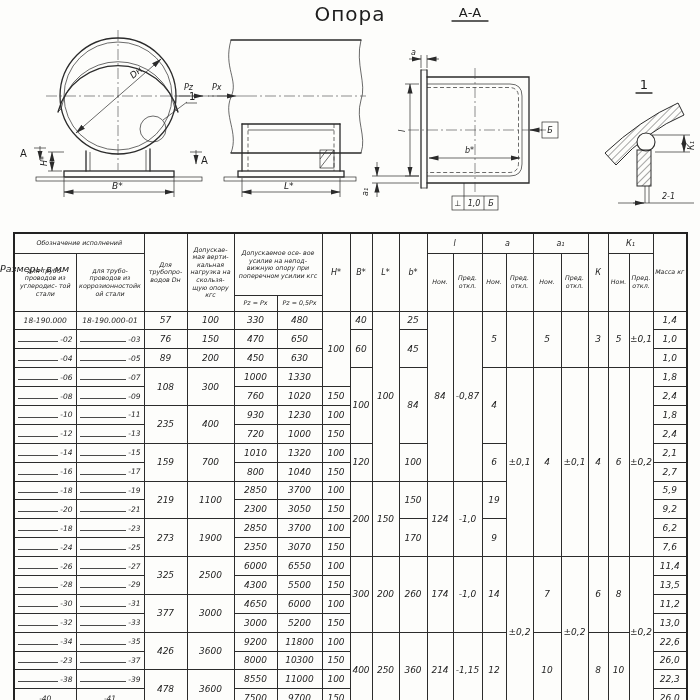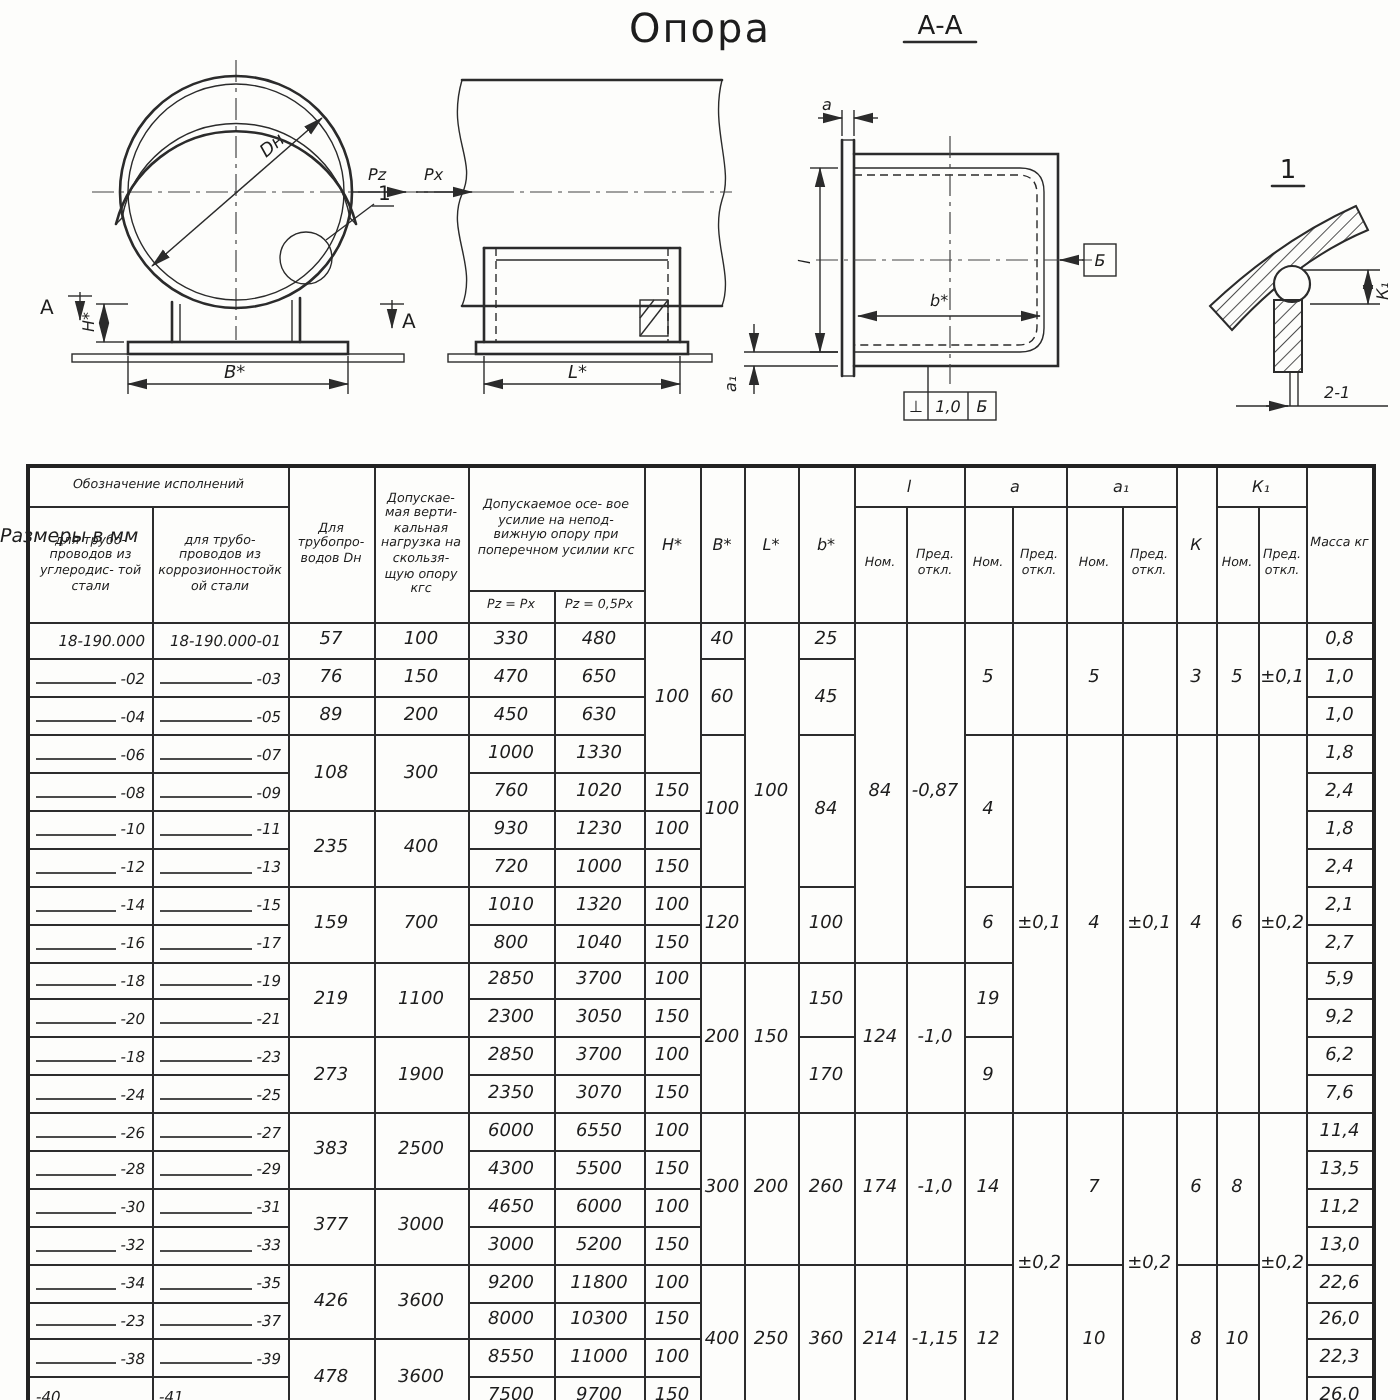--- a/index.html
+++ b/index.html
@@ -24,22 +24,22 @@
         overflow:hidden;}
   thead th{font:italic 6.3px/1.2 "DejaVu Sans",sans-serif;font-weight:normal;padding:1px;
            overflow-wrap:anywhere;}
   thead th.gd{font:italic 8px "DejaVu Sans",sans-serif;}
   thead tr:nth-child(1){height:20px;}
   thead tr:nth-child(2){height:42px;}
   thead tr:nth-child(3){height:16px;}
   tbody td{font:italic 9px "DejaVu Sans",sans-serif;height:17.9px;}
   tbody tr{height:17.9px;}
   td.cd{font-size:7.5px;}
-  .dw{display:flex;align-items:center;height:100%;padding:0 3px;justify-content:space-between;}
-  .dw.f{justify-content:flex-end;}
+  .dw{display:flex;align-items:center;height:100%;padding:0 3px;justify-content:center;}
+  .dw.f{justify-content:center;}
   .dl{flex:1;height:0;border-bottom:1px solid #4a4a4a;margin:5px 2px 0 0;align-self:center;}
 </style>
 </head>
 <body>
 
 
 
 <svg width="700" height="215" viewBox="0 0 700 215">
   <defs>
     <marker id="ar" markerWidth="10" markerHeight="8" refX="9.5" refY="3" orient="auto-start-reverse" markerUnits="userSpaceOnUse">
@@ -275,21 +275,21 @@
       <td>25</td>
       <td rowspan="9">84</td>
       <td rowspan="9">-0,87</td>
       <td rowspan="3">5</td>
       <td rowspan="3"></td>
       <td rowspan="3">5</td>
       <td rowspan="3"></td>
       <td rowspan="3">3</td>
       <td rowspan="3">5</td>
       <td rowspan="3">±0,1</td>
-      <td>0,8</td>
+      <td>1,4</td>
     </tr>
     <tr>
       <td class="cd">
           <div class="dw">
             <i class="dl"></i>
             <span>-02</span>
           </div>
         </td>
       <td class="cd">
           <div class="dw">
@@ -539,21 +539,21 @@
             <i class="dl"></i>
             <span>-26</span>
           </div>
         </td>
       <td class="cd">
           <div class="dw">
             <i class="dl"></i>
             <span>-27</span>
           </div>
         </td>
-      <td rowspan="2">383</td>
+      <td rowspan="2">325</td>
       <td rowspan="2">2500</td>
       <td>6000</td>
       <td>6550</td>
       <td>100</td>
       <td rowspan="4">300</td>
       <td rowspan="4">200</td>
       <td rowspan="4">260</td>
       <td rowspan="4">174</td>
       <td rowspan="4">-1,0</td>
       <td rowspan="4">14</td>

